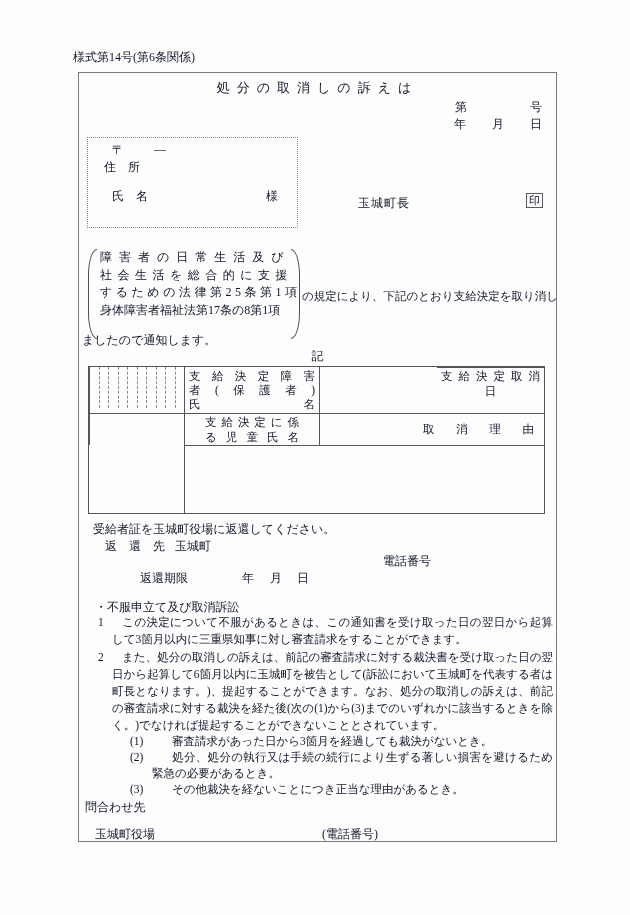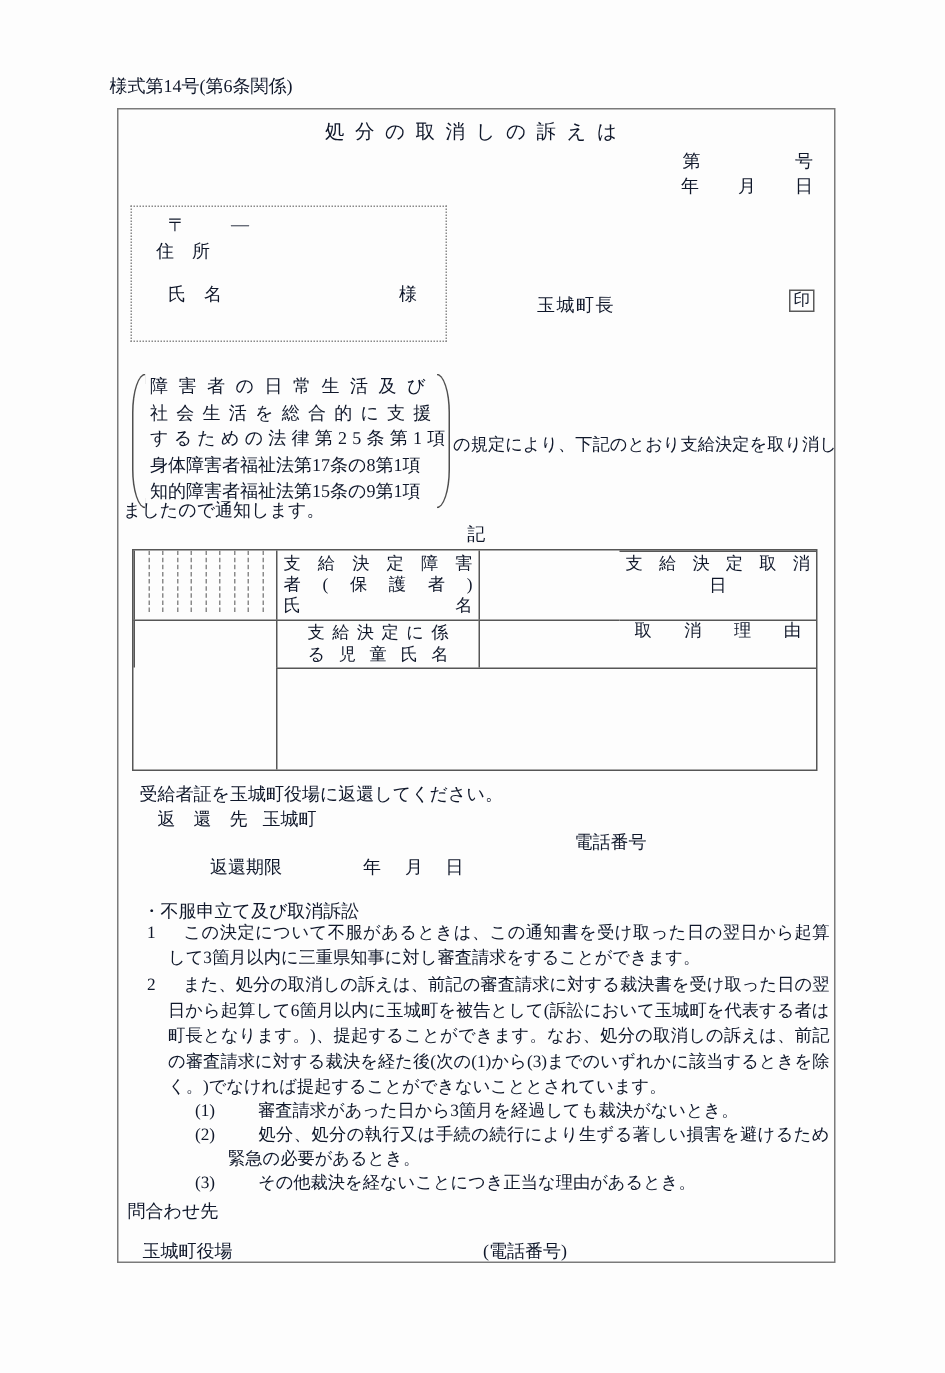--- a/index.html
+++ b/index.html
@@ -40,21 +40,21 @@
   .ftable { display:grid; grid-template-columns:95px 135px 94px 131px;
             grid-template-rows:46px 32px 68px; border:1px solid #565656; }
   .cell { border-left:1px solid #565656; border-top:1px solid #565656;
           box-sizing:border-box; font-size:11.5px; line-height:15px; overflow:hidden; }
   .cell.nl { border-left:none; }
   .cell.nt { border-top:none; }
   .jl { text-align:justify; text-align-last:justify; }
   .digits { display:flex; align-items:flex-start; height:100%; }
   .digits > div { flex:1 1 0; border-right:1px dashed #8a8a8a; height:calc(100% - 5px); }
   .digits > div:last-child { border-right:none; }
-  .vcenter { display:flex; }
+  .vcenter { display:flex; align-items:center; }
 
   .appeal-item { text-align:justify; line-height:17px; padding-left:14px; text-indent:-14px; }
   .appeal-item .it-num { display:inline-block; width:24px; text-indent:0; }
   .subitem { text-align:justify; line-height:16px; padding-left:22px; text-indent:-22px; }
   .subitem .si-num { display:inline-block; width:42px; text-indent:0; }
 </style>
 </head>
 <body>
 
 <div class="page">
@@ -85,21 +85,20 @@
 
   <div class="abs nowrap" style="left:358px; top:195px; letter-spacing:1px;">玉城町長</div>
   <span class="abs seal" style="left:526px; top:193px;">印</span>
 
   <div class="abs paren paren-l" style="left:88px; top:249px; height:90px;"></div>
   <div class="abs law-lines" style="left:100px; top:249px; width:190px;">
     <div class="ls7">障害者の日常生活及び</div>
     <div class="ls55">社会生活を総合的に支援</div>
     <div class="ls35">するための法律第25条第1項</div>
     <div>身体障害者福祉法第17条の8第1項</div>
-    <div>知的障害者福祉法第15条の9第1項</div>
   </div>
   <div class="abs paren paren-r" style="left:291px; top:249px; height:90px;"></div>
 
   <div class="abs nowrap" style="left:302px; top:289px; font-size:11.5px;">の規定により、下記のとおり支給決定を取り消し</div>
   <div class="abs nowrap" style="left:82px; top:332px;">ましたので通知します。</div>
 
   <div class="abs rec-heading" style="left:78px; top:348px; width:479px;">記</div>
 
   <div class="abs ftable" style="left:88px; top:366px; width:457px; height:148px;">
 
@@ -120,21 +119,21 @@
     </div>
 
     <div class="cell nt" style="padding:2px 4px 0; line-height:14px;">
       <div class="jl">支給決定障害</div>
       <div class="jl">者(保護者)</div>
       <div class="jl">氏名</div>
     </div>
 
     <div class="cell nt"></div>
 
-    <div class="cell nl" style="padding:1px 4px 0;">
+    <div class="cell nl" style="padding:1px 4px 0;margin-left:24px;">
       <div class="jl">支給決定取消</div>
       <div style="text-align:center;">日</div>
     </div>
 
     <div class="cell"></div>
 
     <div class="cell" style="padding:1px 20px 0;">
       <div class="jl">支給決定に係</div>
       <div class="jl">る児童氏名</div>
     </div>

